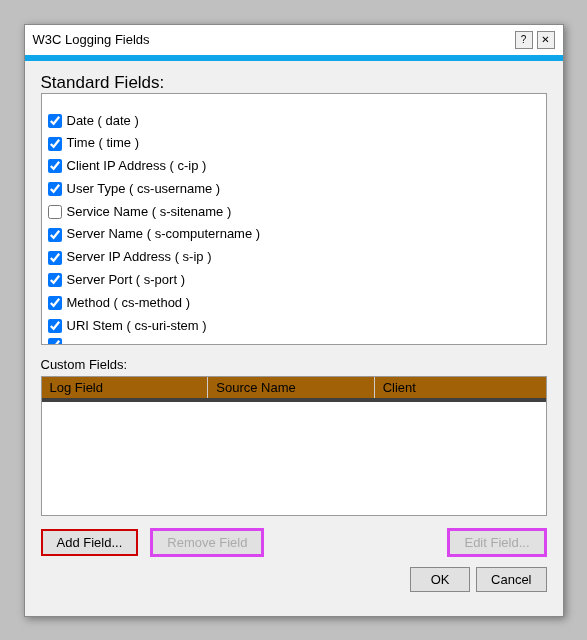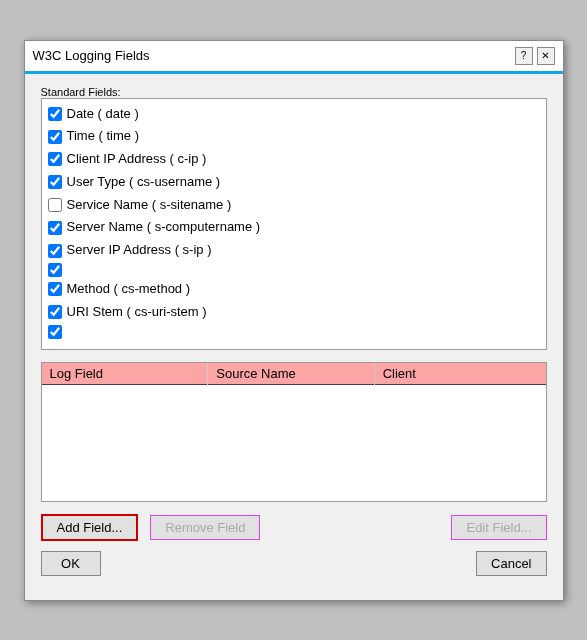--- a/index.html
+++ b/index.html
@@ -22,21 +22,21 @@
 
     .dialog {
       width: 540px;
       background: #f0f0f0;
       border: 1px solid #888;
       box-shadow: 2px 2px 8px rgba(0,0,0,0.4);
     }
 
     .title-bar {
       background: white;
-      border-bottom: 3px solid #0ea5e9;
+      border-bottom: 6px solid #0ea5e9;
       padding: 6px 8px;
       display: flex;
       justify-content: space-between;
       align-items: center;
     }
 
     .title-bar-title {
       font-weight: 400;
       font-size: 13px;
       color: #000;
@@ -59,34 +59,34 @@
       justify-content: center;
       font-size: 10px;
       color: #000;
     }
 
     .dialog-body {
       padding: 12px 16px;
     }
 
     .section-label {
-      font-size: 11px;
+      font-size: 17px;
       color: #000;
     }
 
     .standard-fields-box {
       border: 1px solid #999;
       background: white;
       height: 252px;
       overflow-y: scroll;
       margin-bottom: 12px;
     }
 
     .standard-fields-inner {
-      padding: 4px 4px;
+      padding: 16px 4px;
     }
 
     .field-item {
       display: flex;
       align-items: center;
       padding: 1px 2px;
       line-height: 1.6;
     }
 
     .field-item input[type="checkbox"] {
@@ -114,22 +114,22 @@
       height: 140px;
       overflow-y: auto;
     }
 
     .custom-fields-table {
       width: 100%;
       border-collapse: collapse;
     }
 
     .custom-fields-table thead tr {
-      background: #fca5a5;
-      border-bottom: 1px solid #404040;
+      background: #a16207;
+      border-bottom: 4px solid #404040;
     }
 
     .custom-fields-table th {
       text-align: left;
       padding: 3px 8px;
       font-weight: 400;
       font-size: 13px;
       color: #000;
       border-right: 1px solid #ccc;
     }
@@ -141,21 +141,21 @@
     .buttons-row {
       display: flex;
       align-items: center;
       margin-top: 12px;
       gap: 12px;
     }
 
     .btn {
       padding: 4px 14px;
       background: #e1e1e1;
-      border: 1px solid #d946ef;
+      border: 3px solid #d946ef;
       cursor: pointer;
       font-size: 13px;
       color: #000;
       min-width: 80px;
     }
 
     .btn:disabled, .btn.disabled {
       color: #aaa;
       cursor: default;
     }
@@ -176,22 +176,22 @@
       border: 1px solid #888;
       min-width: 60px;
     }
 
     .spacer {
       flex: 1;
     }
 
     .bottom-row {
       display: flex;
-      justify-content: space-between;
-      gap: 22px;
+      justify-content: flex-end;
+      gap: 6px;
       margin-top: 10px;
       padding-bottom: 12px;
     }
 
     
     .standard-fields-box::-webkit-scrollbar {
       width: 14px;
     }
     .standard-fields-box::-webkit-scrollbar-track {
       background: #f0f0f0;
@@ -244,35 +244,37 @@
           <div class="field-item">
             <input type="checkbox" id="sf-computername" checked="" style="">
             <label for="sf-computername">Server Name ( s-computername )</label>
           </div>
           <div class="field-item">
             <input type="checkbox" id="sf-server-ip" checked="" style="">
             <label for="sf-server-ip">Server IP Address ( s-ip )</label>
           </div>
           <div class="field-item">
             <input type="checkbox" id="sf-server-port" checked="" style="">
+            <label for="sf-server-port">Server Port ( s-port )</label>
           </div>
           <div class="field-item">
             <input type="checkbox" id="sf-method" checked="" style="">
             <label for="sf-method">Method ( cs-method )</label>
           </div>
           <div class="field-item">
             <input type="checkbox" id="sf-uri-stem" checked="" style="">
             <label for="sf-uri-stem">URI Stem ( cs-uri-stem )</label>
           </div>
           <div class="field-item">
             <input type="checkbox" id="sf-uri-query" checked="" style="">
           </div>
         </div>
     </div>
 
+    <div class="custom-fields-label">Custom Fields:</div>
 
     <div class="custom-fields-table-container">
       <table class="custom-fields-table">
         <thead>
           <tr>
               <th style="width: 33%;">Log Field</th>
               <th style="width: 33%;">Source Name</th>
               <th style="width: 34%;">Client</th>
             </tr>
         </thead>

